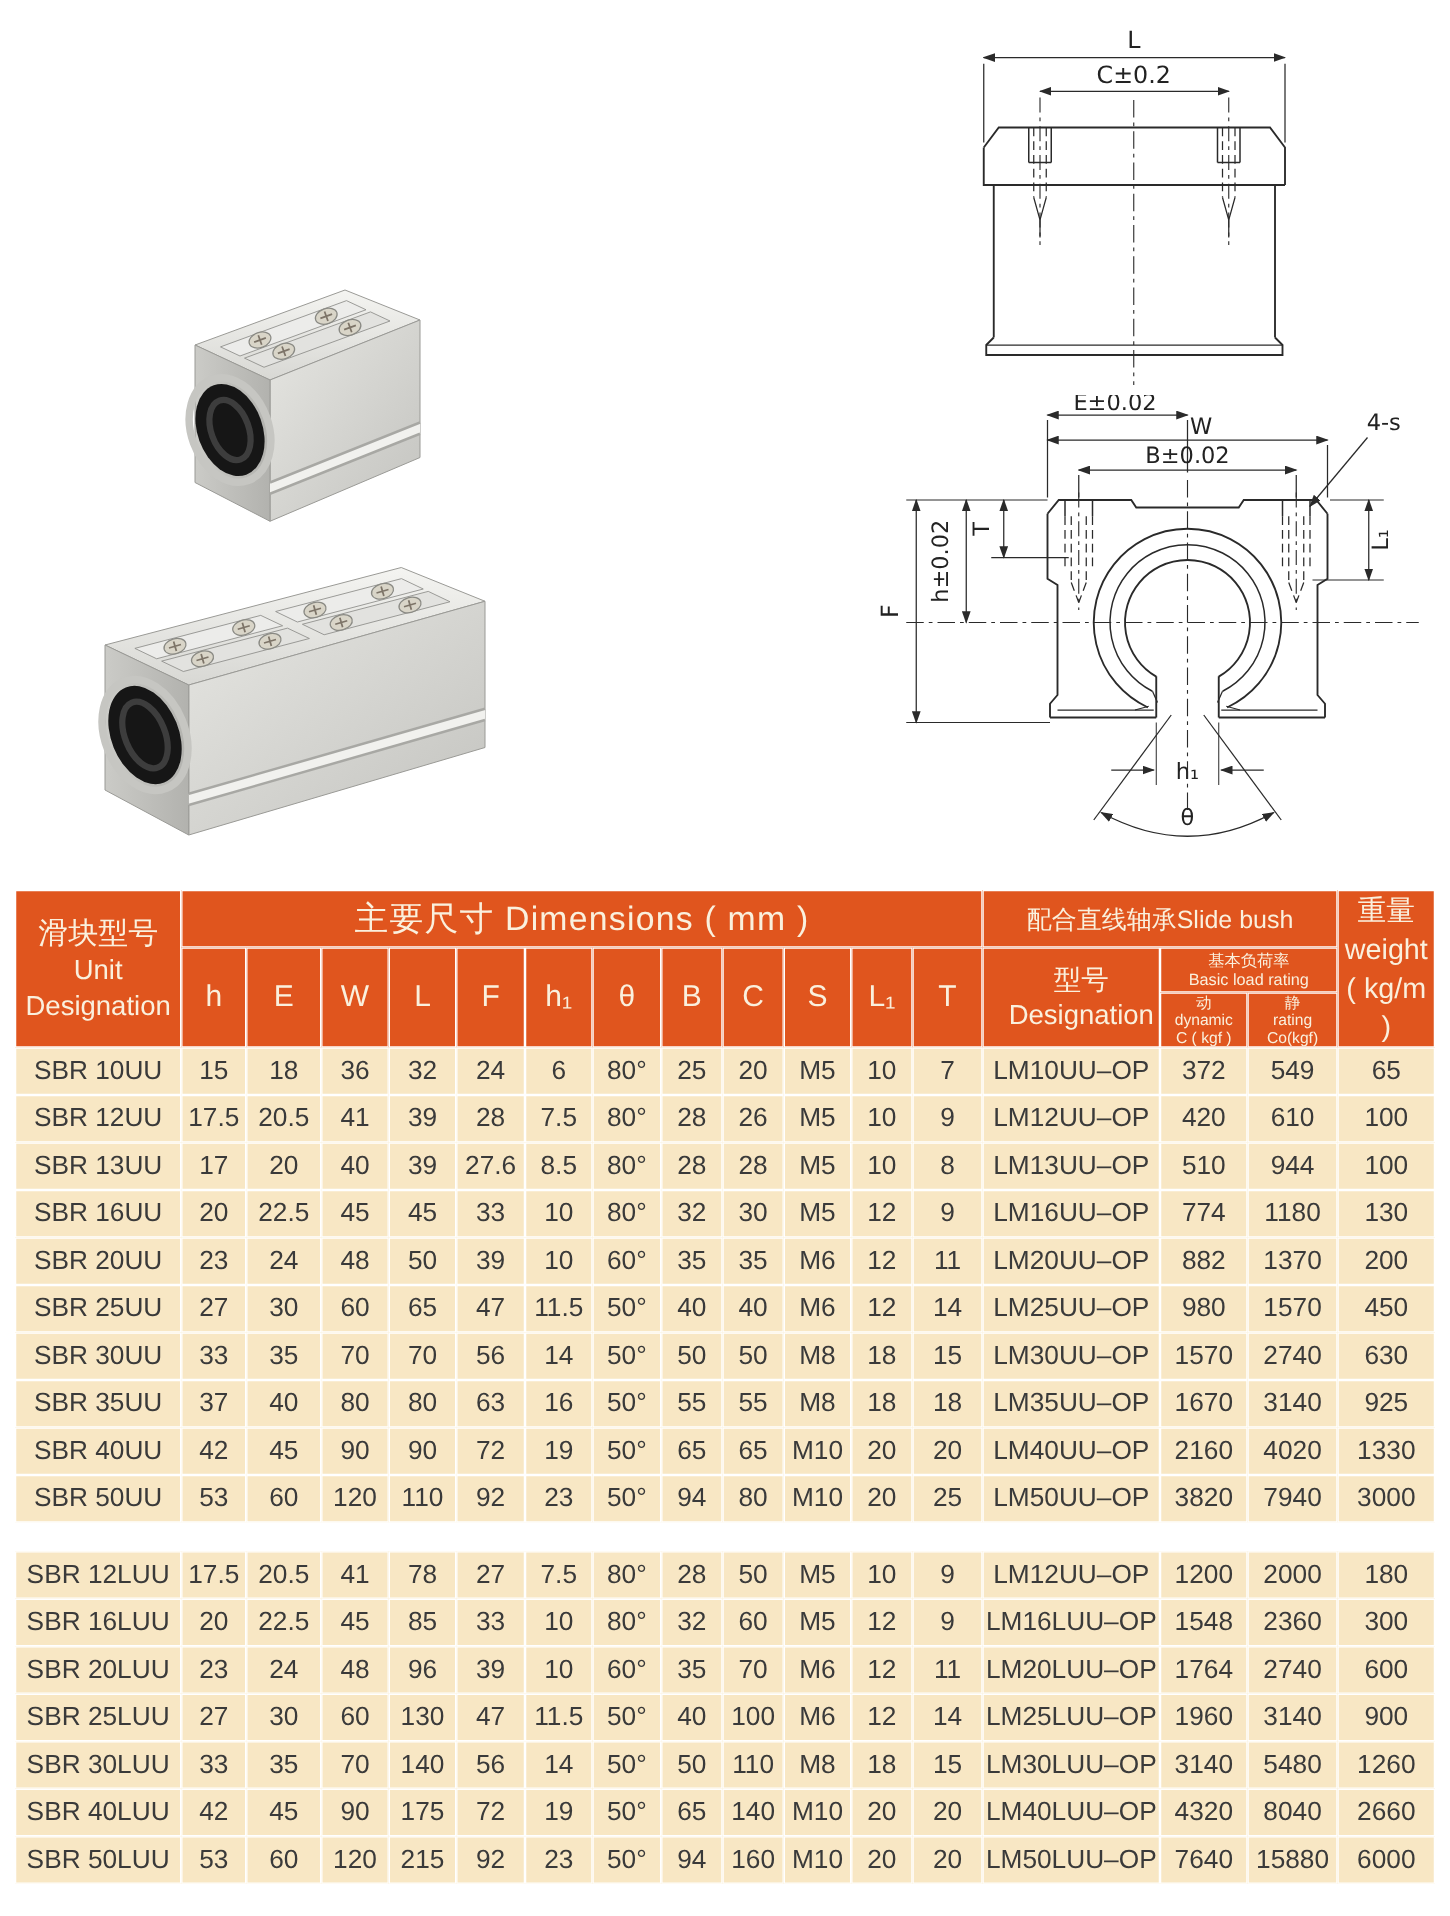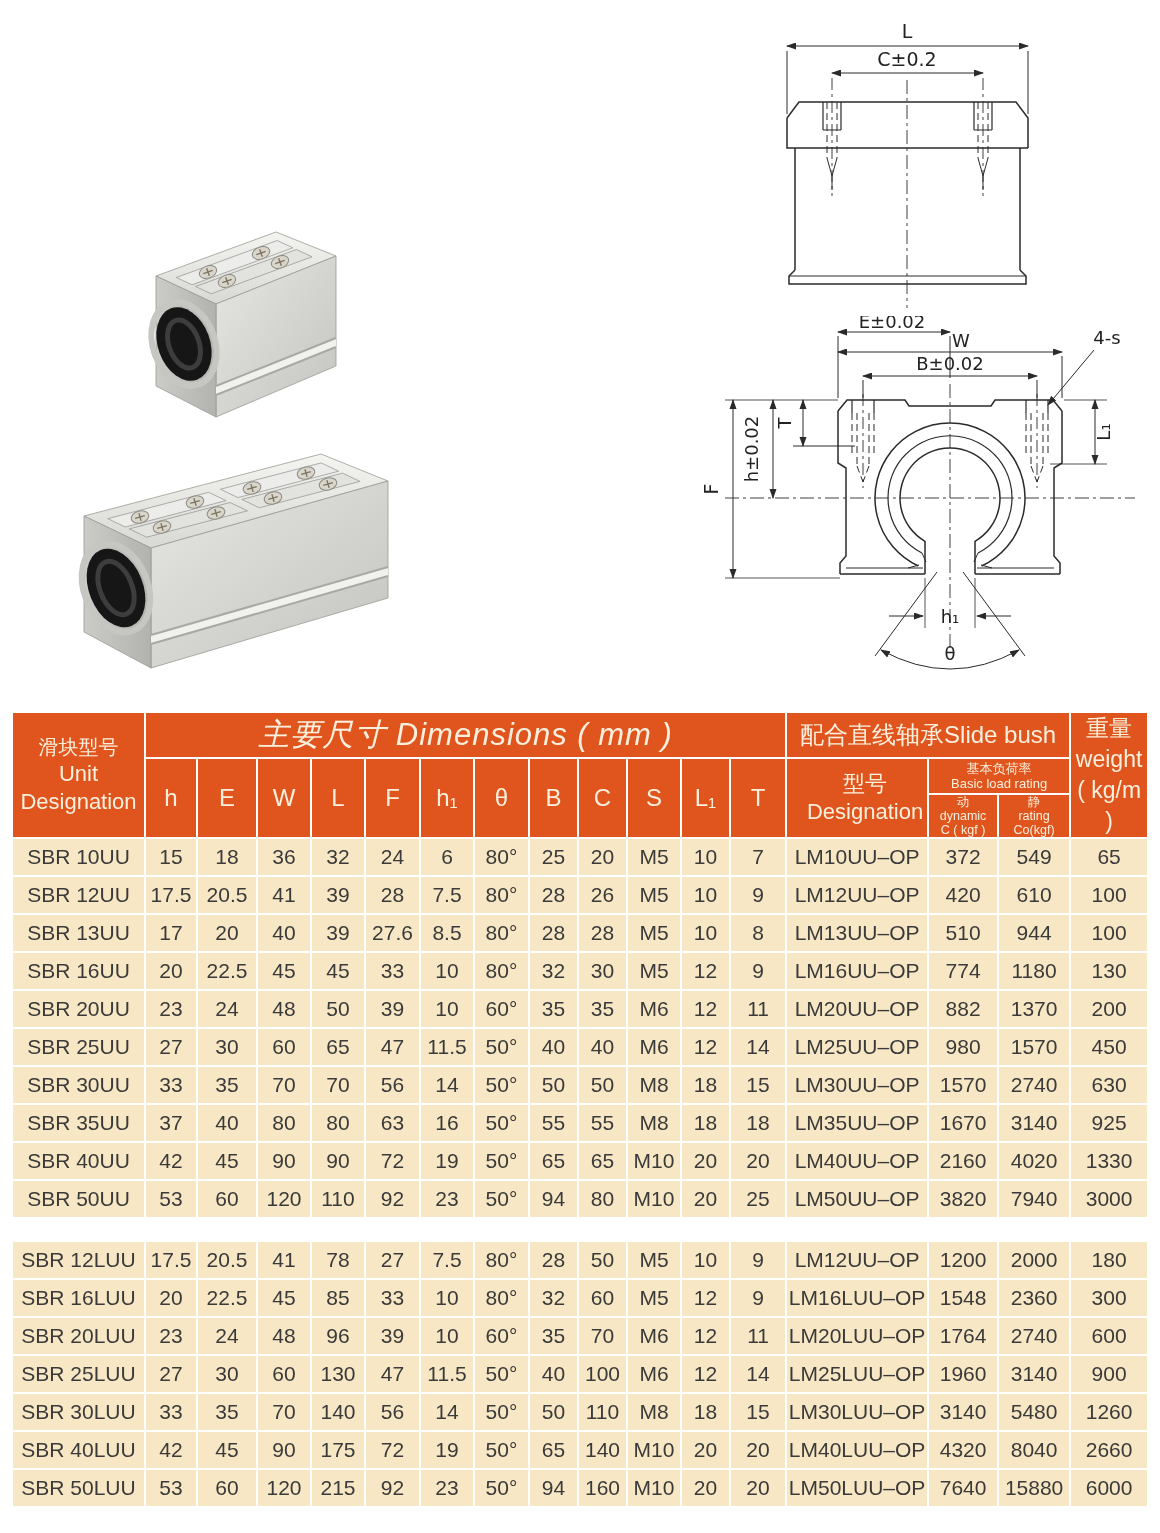--- a/index.html
+++ b/index.html
@@ -14,24 +14,24 @@
   svg text{font-family:"DejaVu Sans","Liberation Sans",sans-serif;fill:#222;}
   .tablewrap{position:absolute;left:12px;top:712px;width:1136px;}
   table{border-collapse:separate;border-spacing:0;table-layout:fixed;width:1136px;}
   th,td{border:1.5px solid #ffffff;text-align:center;vertical-align:middle;padding:0;
         overflow:hidden;font-weight:normal;}
   thead th,thead td{background:#e0551e;color:#faf0dd;}
   tbody.data td{background:#f8e7c4;color:#3a3a3a;font-size:21px;height:36px;}
   tbody.gap td{background:#ffffff;border:none;height:23px;}
   tr.r1{height:46px;} tr.r2{height:30px;} tr.r3{height:34px;}
   .h-unit{font-size:22px;line-height:1.3;}
-  .h-unit .cn{font-size:20px;}
-  .h-dims{font-size:31px;letter-spacing:1px;font-style:italic;}
+  .h-unit .cn{font-size:24px;}
+  .h-dims{font-size:27px;letter-spacing:1px;}
   .h-sub{font-size:24px;}
-  .h-bush{font-size:24px;}
+  .h-bush{font-size:20px;}
   .h-desig{font-size:22px;line-height:1.3;padding-left:16px;}
   .h-load{font-size:13px;line-height:1.2;}
   .h-tiny{font-size:12.5px;line-height:1.12;}
   .h-weight{font-size:23px;line-height:1.35;}
   .cn{display:block;} .en{display:block;}
 </style>
 </head>
 <body>
 
 <div class="page">

